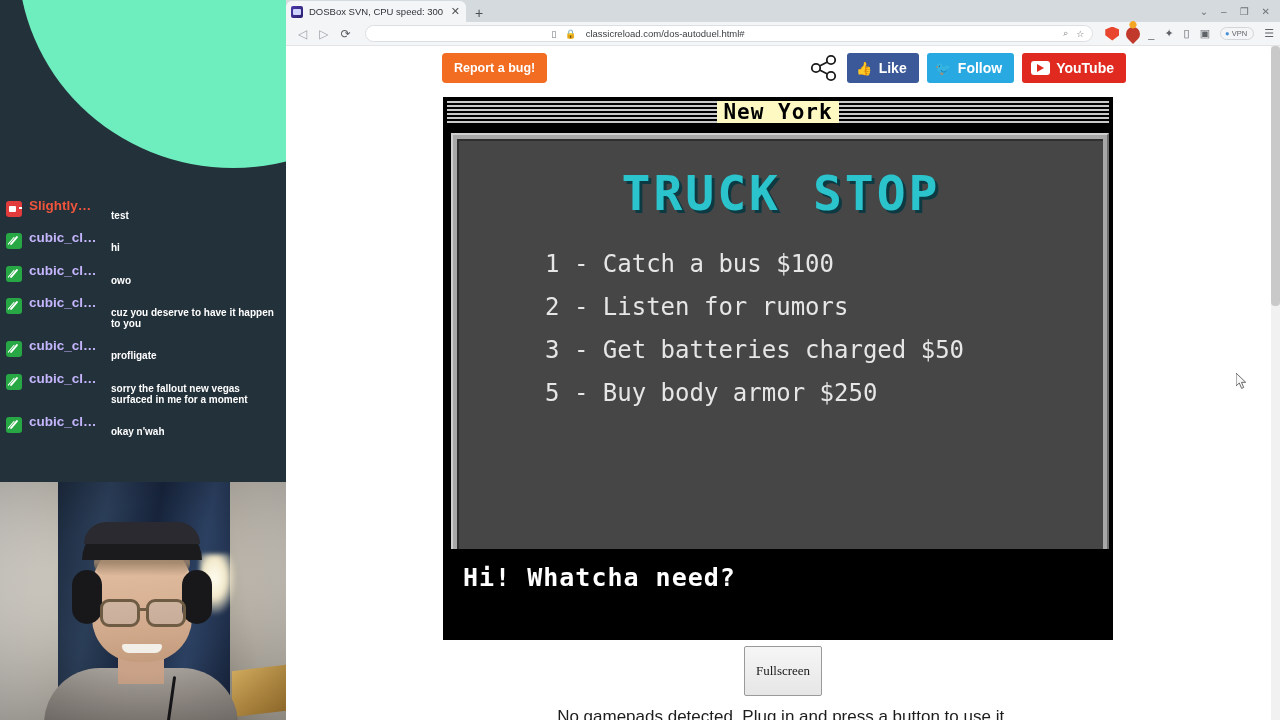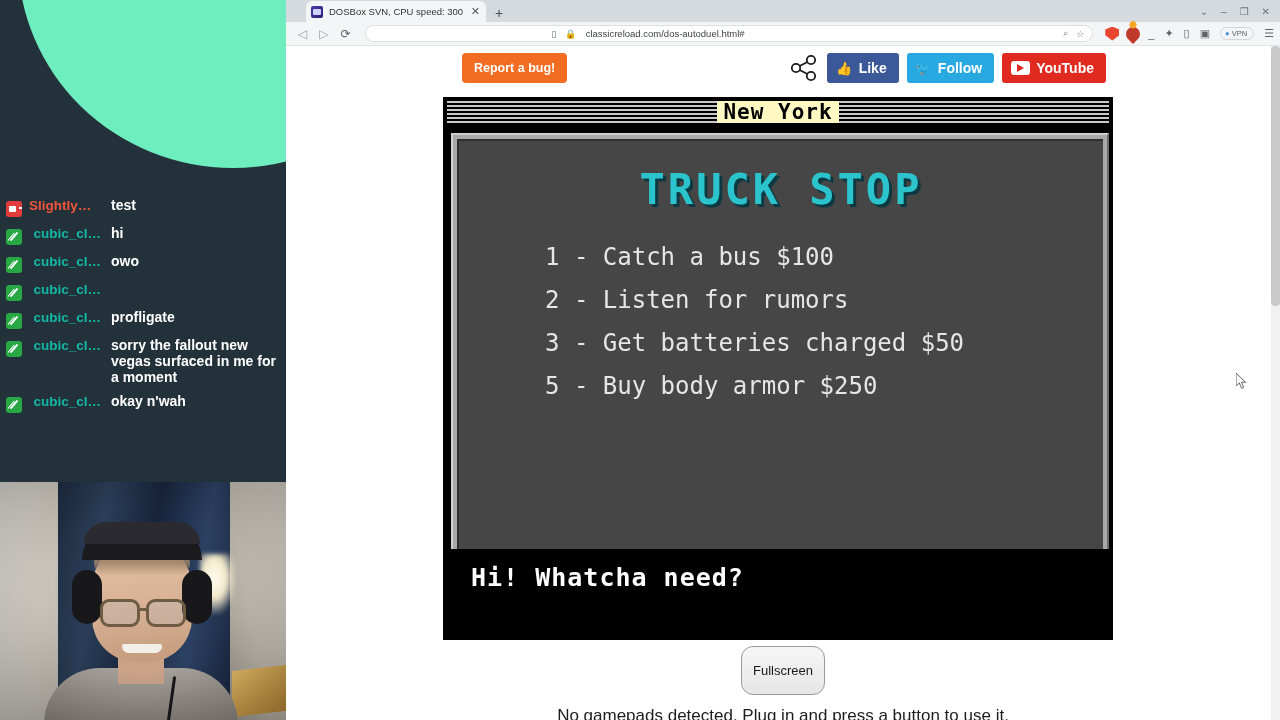--- a/index.html
+++ b/index.html
@@ -67,27 +67,28 @@
   .chat-user {
     flex: 0 0 auto;
     width: 72px;
     font-size: 13.5px;
     font-weight: bold;
     margin-right: 10px;
     white-space: nowrap;
     overflow: hidden;
   }
   .chat-user.c-broadcaster { color: #f0553c; }
-  .chat-user.c-mod { color: #14b8a6; text-align: right; }
+  .chat-user.c-mod { color: #c4b5fd; }
   .chat-msg {
     flex: 1 1 auto;
-    font-size: 14px;
+    font-size: 10px;
     font-weight: bold;
     color: #ffffff;
     word-wrap: break-word;
+    margin-top: 12px;
   }
 
   
   .webcam {
     position: absolute; left: 0; top: 482px;
     width: 286px; height: 238px;
     overflow: hidden;
     background: #2b3138;
     z-index: 4;
   }
@@ -150,21 +151,20 @@
     align-items: flex-end;
   }
   .tab {
     display: flex; align-items: center;
     height: 21px;
     padding: 0 6px 0 5px;
     background: #f4f5f6;
     border-radius: 6px 6px 0 0;
     min-width: 180px;
     max-width: 190px;
-    margin-left: 20px;
   }
   .tab-fav {
     width: 12px; height: 12px;
     background: linear-gradient(135deg,#4b3aa8,#2b1f6e);
     border-radius: 2px;
     margin-right: 6px;
     flex: 0 0 auto;
     position: relative;
   }
   .tab-fav::after {
@@ -243,21 +243,21 @@
   
   .page {
     position: absolute; left:0; top: 46px;
     width: 994px; height: 674px;
     background: #ffffff;
     overflow: hidden;
   }
   .social-bar {
     position: relative;
     height: 44px;
-    padding: 0 20px;
+    padding: 0 0;
     display: flex; align-items: center;
   }
   .report-btn {
     background: #f26c22;
     color: #fff;
     font-size: 12.5px; font-weight: bold;
     border: none;
     border-radius: 4px;
     padding: 8px 12px;
     margin-left: 156px;
@@ -335,57 +335,57 @@
   .dos-inner {
     width: 100%; height: 100%;
     background: #464646;
     border-top: 2px solid #2f2f2f;
     border-left: 2px solid #2f2f2f;
     padding-top: 12px;
   }
   .dos-heading {
     text-align: center;
     font-family: "DejaVu Sans Mono", monospace;
-    font-size: 42px;
+    font-size: 48px;
     font-weight: bold;
     letter-spacing: 3px;
     color: #2bc4cc;
     text-shadow: 3px 3px 0 #0d3a42;
     margin: 12px 0 22px 0;
   }
   .dos-menu {
     font-family: "DejaVu Sans Mono", monospace;
     font-size: 24px;
     color: #e6e6e6;
     padding-left: 86px;
     line-height: 1.79;
     white-space: pre;
   }
   .dos-console {
     position: absolute; left: 0; top: 452px;
     width: 670px; height: 91px;
     background: #000;
-    padding: 14px 20px 0 28px;
+    padding: 14px 20px 0 20px;
   }
   .dos-console-txt {
     font-family: "DejaVu Sans Mono", monospace;
     font-size: 25px; font-weight: bold;
     color: #ffffff;
     letter-spacing: 1px;
     white-space: pre;
   }
 
   .fs-wrap { position:absolute; left:0; top: 600px; width:994px; text-align:center; }
   .fs-btn {
-    font-family: Liberation Sans, sans-serif;
+    font-family: Liberation Serif, serif;
     font-size: 13px;
     color: #1a1a1a;
     background: linear-gradient(180deg,#f6f6f6,#e6e6e6);
     border: 1px solid #9a9a9a;
-    border-radius: 12px;
+    border-radius: 2px;
     padding: 16px 11px;
     cursor: pointer;
   }
   .gamepad-note {
     margin-top: 11px;
     font-size: 17px;
     color: #1d1d1d;
   }
 
   .scrollbar {
@@ -427,20 +427,21 @@
         <span class="chat-msg">hi</span>
       </div>
       <div class="chat-row">
         <span class="badge mod"></span>
         <span class="chat-user c-mod">cubic_cl…</span>
         <span class="chat-msg">owo</span>
       </div>
       <div class="chat-row">
         <span class="badge mod"></span>
         <span class="chat-user c-mod">cubic_cl…</span>
+        <span class="chat-msg">cuz you deserve to have it happen to you</span>
       </div>
       <div class="chat-row">
         <span class="badge mod"></span>
         <span class="chat-user c-mod">cubic_cl…</span>
         <span class="chat-msg">profligate</span>
       </div>
       <div class="chat-row">
         <span class="badge mod"></span>
         <span class="chat-user c-mod">cubic_cl…</span>
         <span class="chat-msg">sorry the fallout new vegas surfaced in me for a moment</span>

